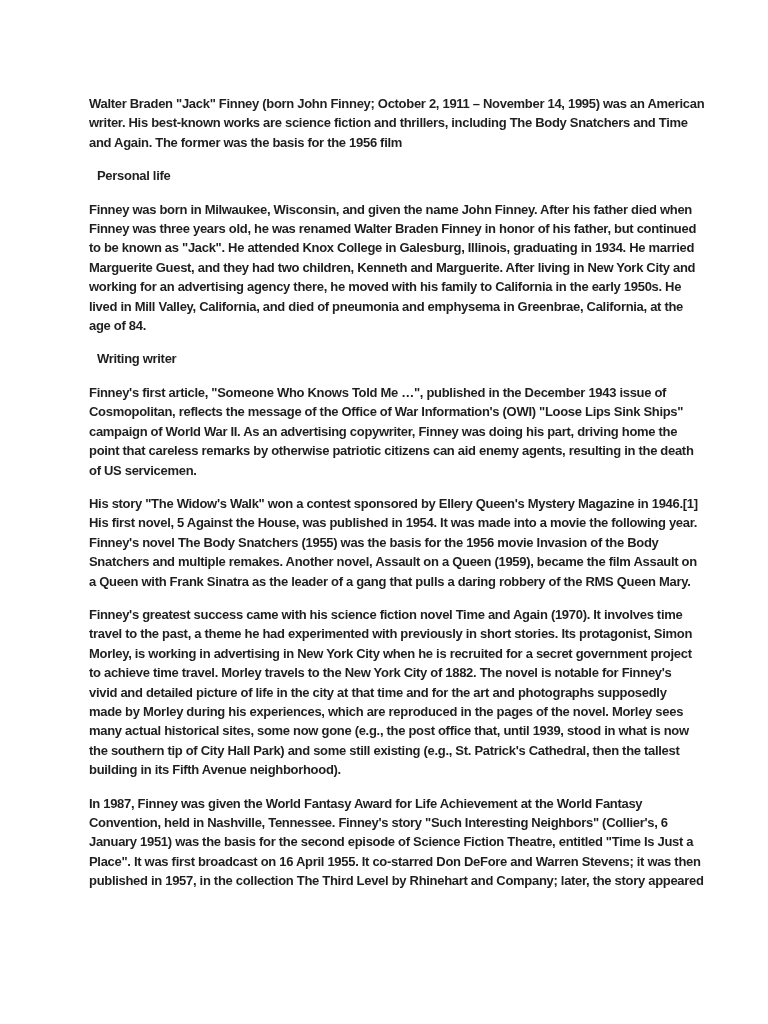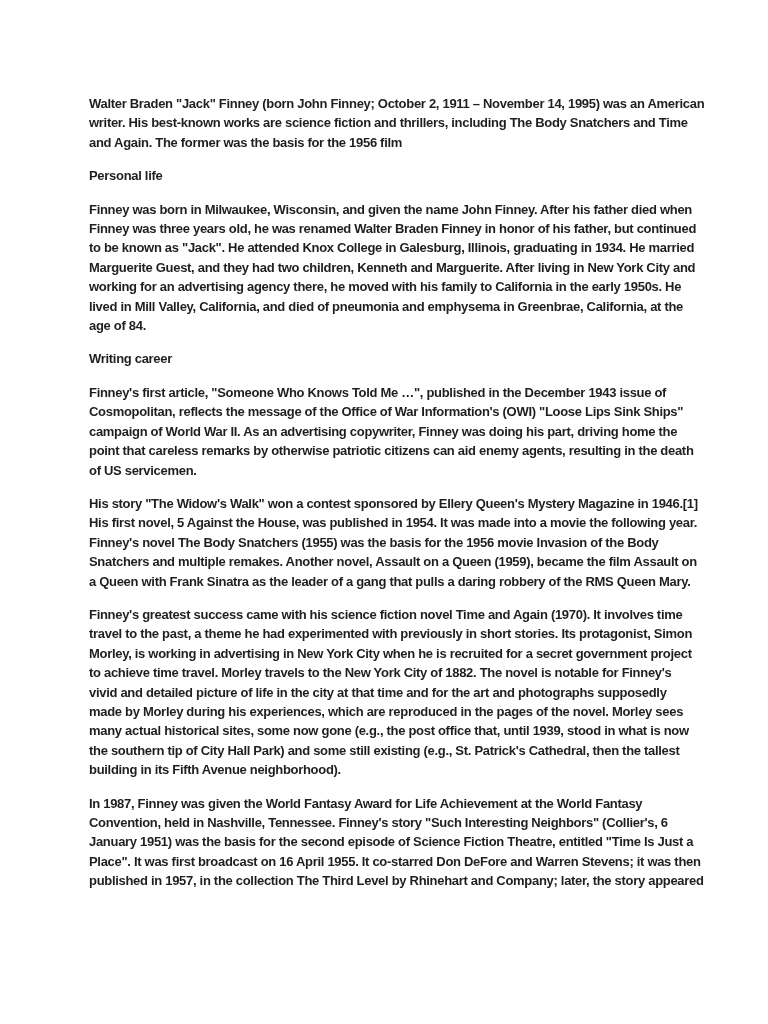--- a/index.html
+++ b/index.html
@@ -32,40 +32,40 @@
     letter-spacing: -0.3px;
     line-height: 19.4px;
     color: #1f1f1f;
   }
   .doc-block {
     white-space: pre;
     margin: 0 0 14px 0;
   }
   .doc-heading {
     white-space: pre;
-    margin: 0 0 14px 0;
+    margin: 0 0 14px 8px;
   }
 </style>
 </head>
 <body>
 
 <div class="doc-page">
   <div class="doc-content">
     <div class="doc-block">Walter Braden "Jack" Finney (born John Finney; October 2, 1911 – November 14, 1995) was an American
 writer. His best-known works are science fiction and thrillers, including The Body Snatchers and Time
 and Again. The former was the basis for the 1956 film</div>
     <div class="doc-heading">Personal life</div>
     <div class="doc-block">Finney was born in Milwaukee, Wisconsin, and given the name John Finney. After his father died when
 Finney was three years old, he was renamed Walter Braden Finney in honor of his father, but continued
 to be known as "Jack". He attended Knox College in Galesburg, Illinois, graduating in 1934. He married
 Marguerite Guest, and they had two children, Kenneth and Marguerite. After living in New York City and
 working for an advertising agency there, he moved with his family to California in the early 1950s. He
 lived in Mill Valley, California, and died of pneumonia and emphysema in Greenbrae, California, at the
 age of 84.</div>
-    <div class="doc-heading">Writing career</div>
+    <div class="doc-heading">Writing writer</div>
     <div class="doc-block">Finney's first article, "Someone Who Knows Told Me …", published in the December 1943 issue of
 Cosmopolitan, reflects the message of the Office of War Information's (OWI) "Loose Lips Sink Ships"
 campaign of World War II. As an advertising copywriter, Finney was doing his part, driving home the
 point that careless remarks by otherwise patriotic citizens can aid enemy agents, resulting in the death
 of US servicemen.</div>
     <div class="doc-block">His story "The Widow's Walk" won a contest sponsored by Ellery Queen's Mystery Magazine in 1946.[1]
 His first novel, 5 Against the House, was published in 1954. It was made into a movie the following year.
 Finney's novel The Body Snatchers (1955) was the basis for the 1956 movie Invasion of the Body
 Snatchers and multiple remakes. Another novel, Assault on a Queen (1959), became the film Assault on
 a Queen with Frank Sinatra as the leader of a gang that pulls a daring robbery of the RMS Queen Mary.</div>

